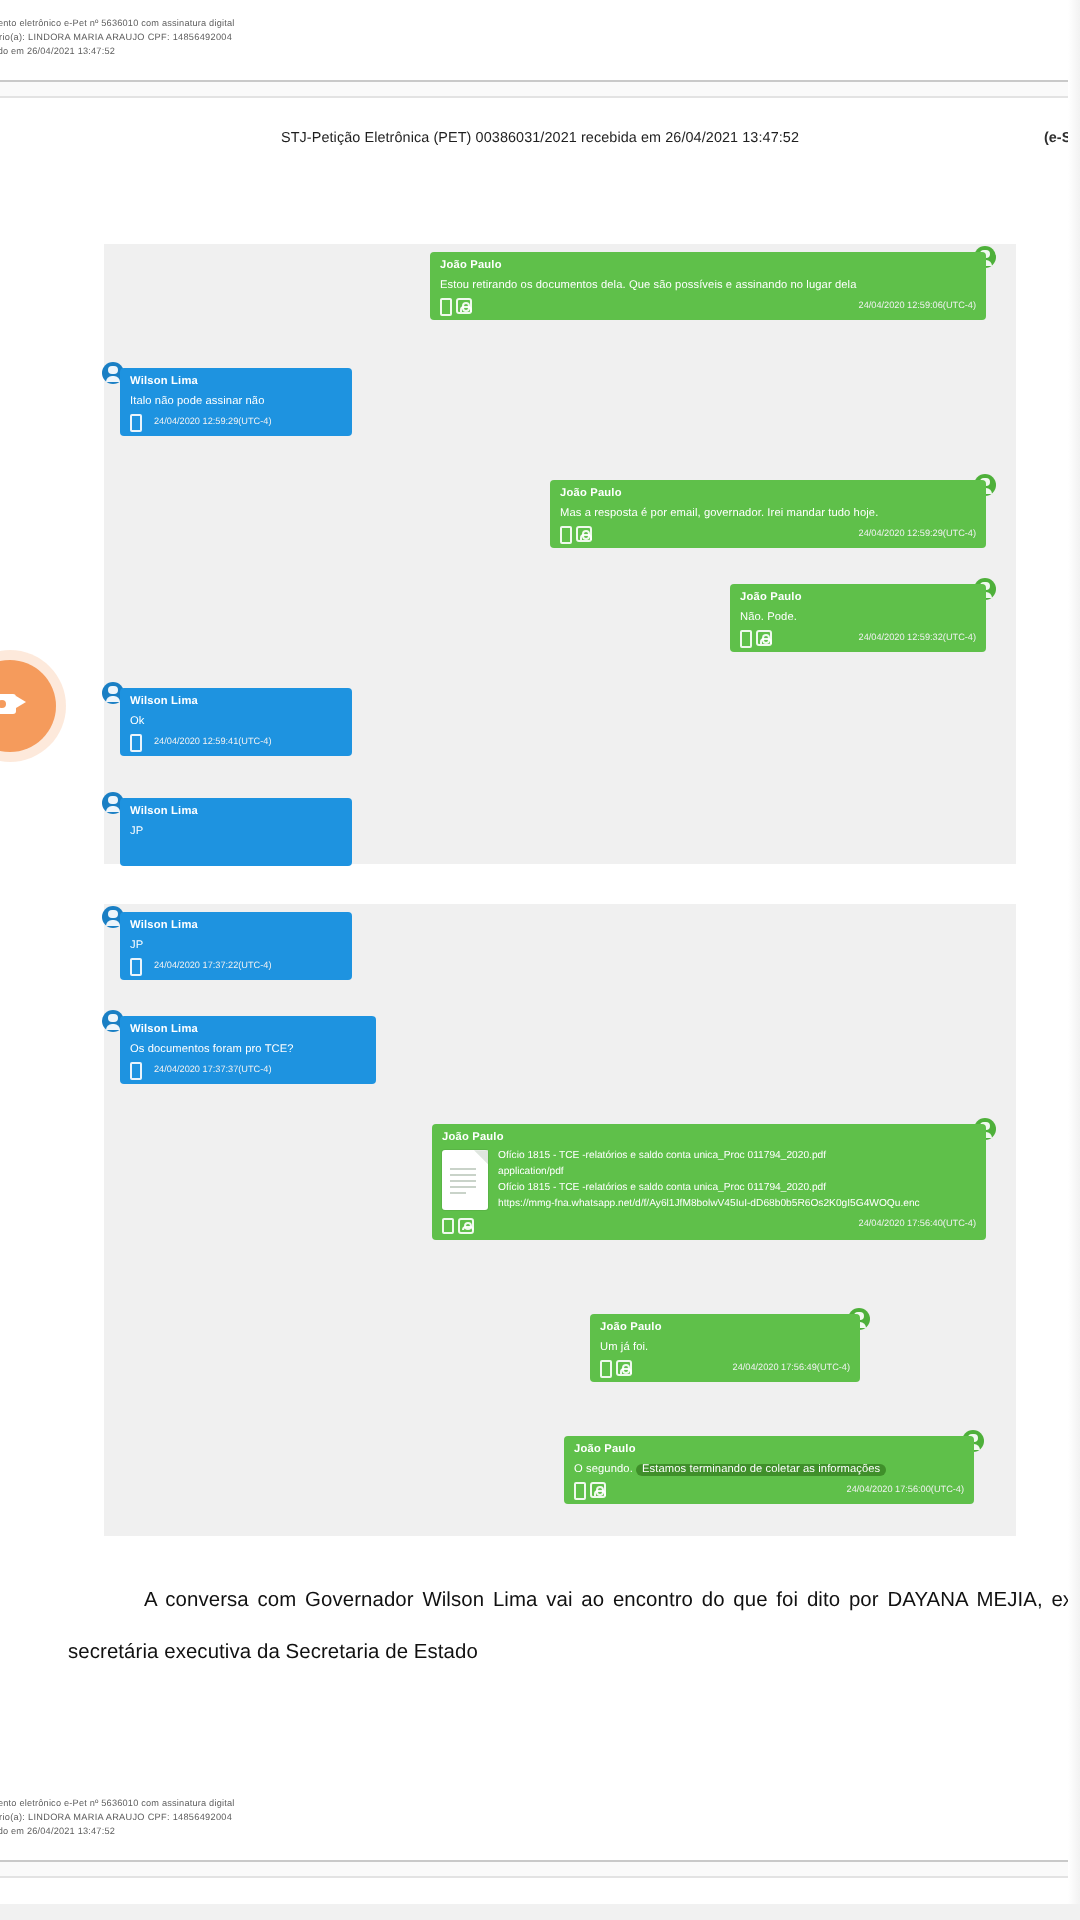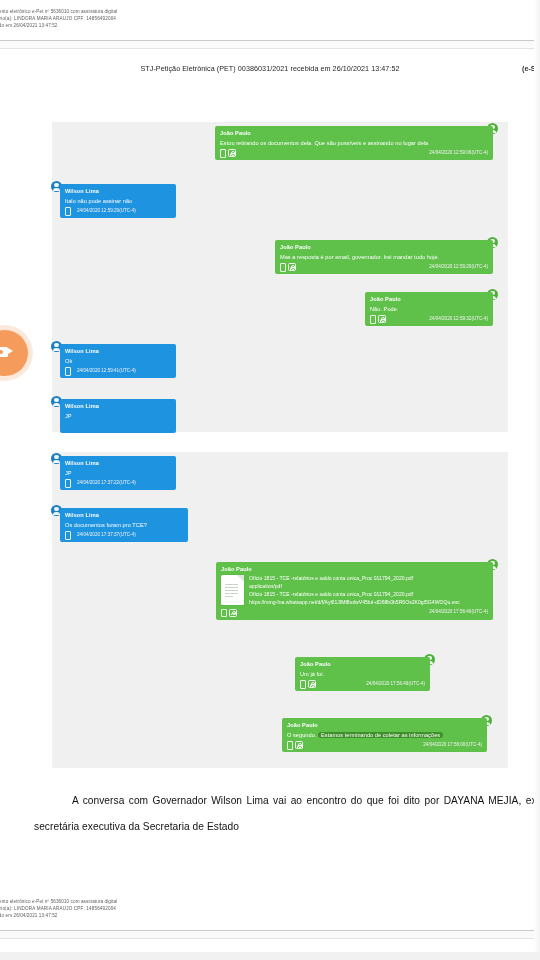--- a/index.html
+++ b/index.html
@@ -250,21 +250,21 @@
   <div class="stamp top">
     <div>cumento eletrônico e-Pet nº 5636010 com assinatura digital</div>
     <div class="l2">natário(a):  LINDORA MARIA ARAUJO CPF: 14856492004</div>
     <div>cebido em 26/04/2021 13:47:52</div>
   </div>
 
   <div class="hrule h1"></div>
   <div class="doc-edge band-top"></div>
   <div class="hrule h2"></div>
 
-  <div class="doc-title">STJ-Petição Eletrônica (PET) 00386031/2021 recebida em 26/10/2021 13:47:52</div>
+  <div class="doc-title">STJ-Petição Eletrônica (PET) 00386031/2021 recebida em 26/04/2021 13:47:52</div>
   <div class="doc-title-right">(e-ST</div>
 
   <div class="chat-block" id="chat-a">
       <div class="avatar green" style="top: 1px; left: 435px;"></div>
       <div class="msg green" style="left: 163px; top: 4px; width: 278px;">
         <div class="author">João Paulo</div>
         <div class="body">Estou retirando os documentos dela. Que são possíveis e assinando no lugar dela</div>
         <div class="meta">
           <div class="icons">
             <span class="gl gl-phone"></span>

